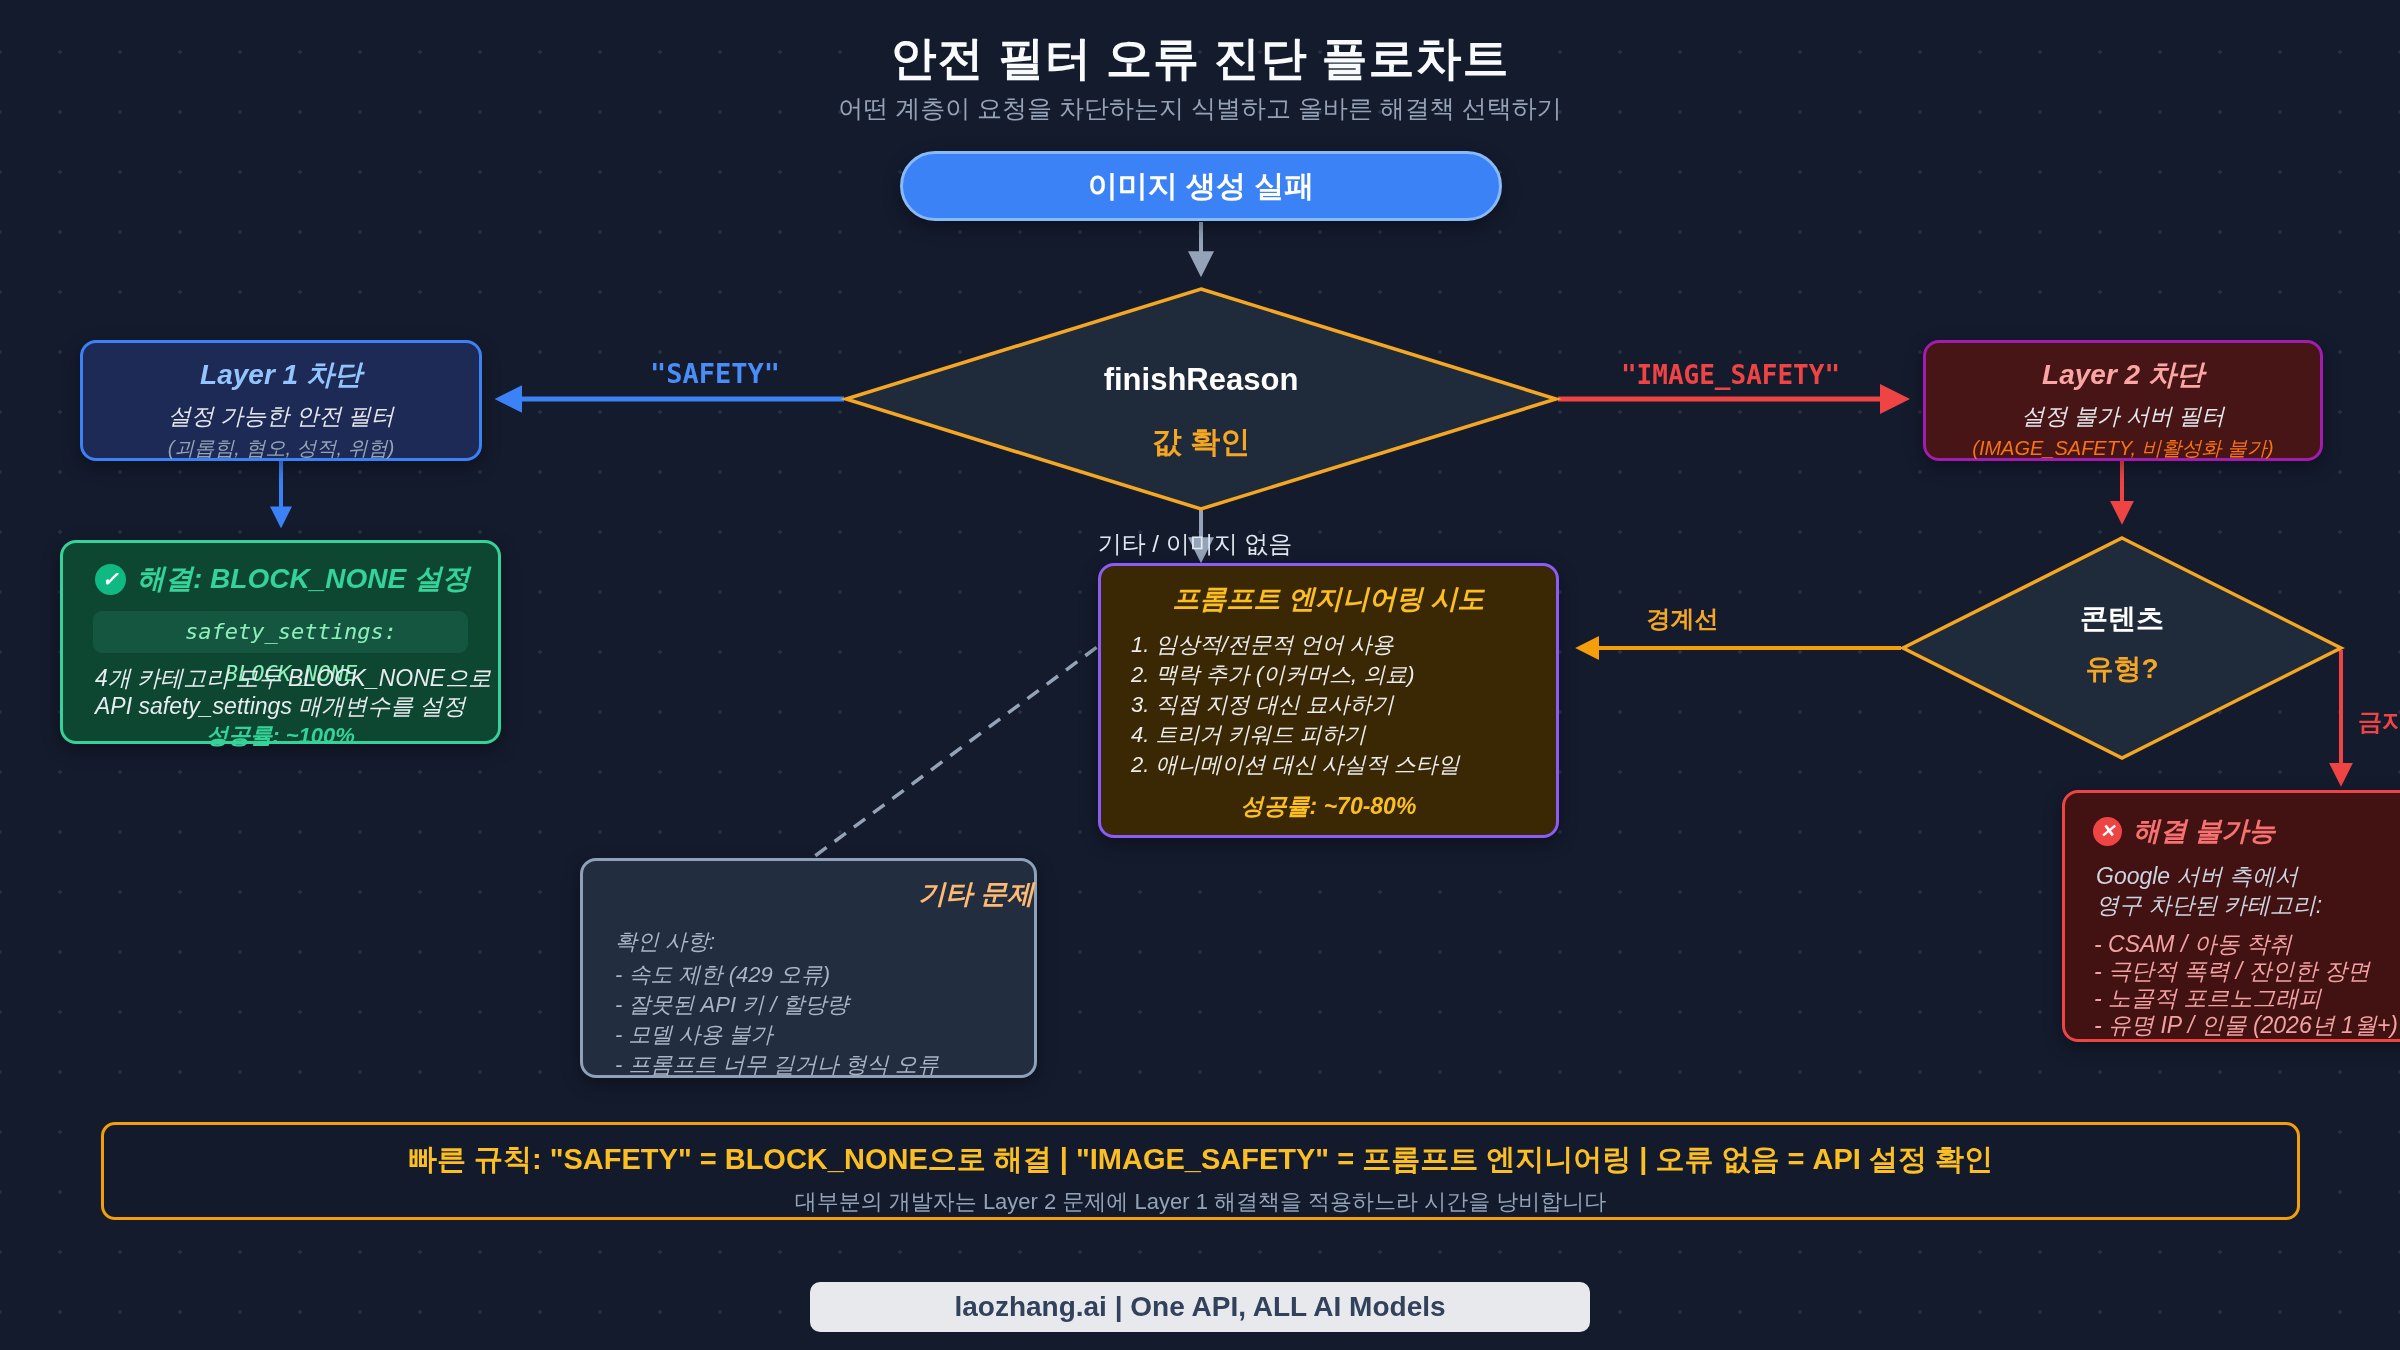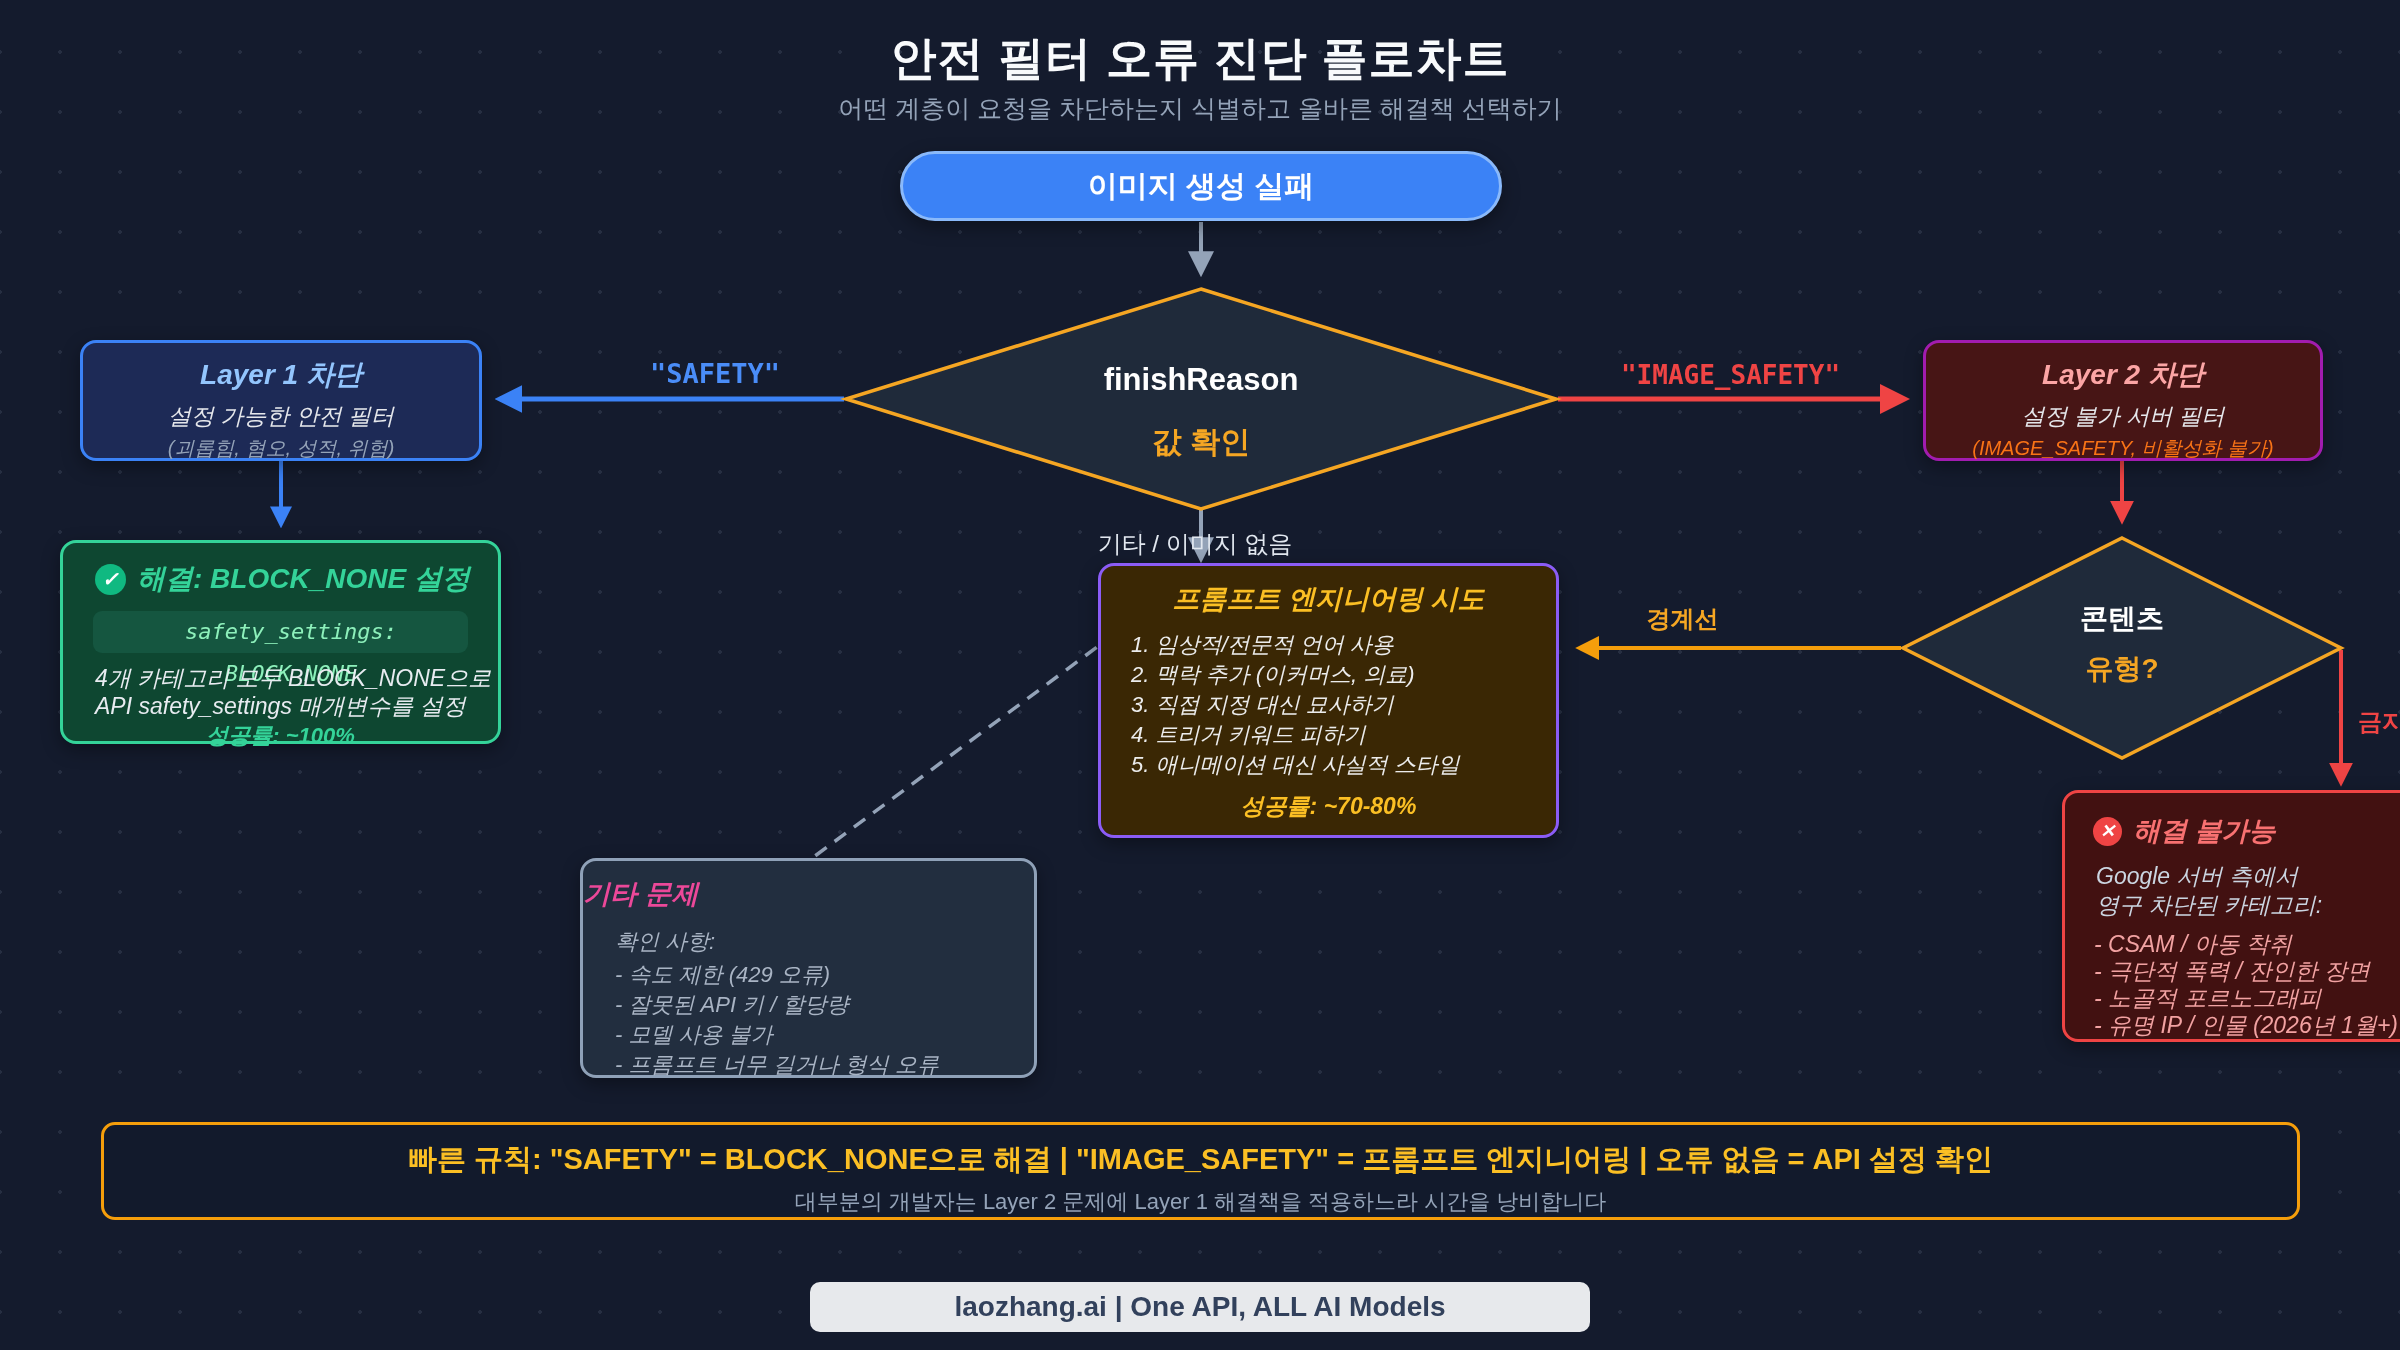--- a/index.html
+++ b/index.html
@@ -66,21 +66,21 @@
   #solution-box .body { margin: 11px 0 0 32px; font-size: 23px; color: #e8ecf1; line-height: 28px; text-align: left; }
   #solution-box .success { margin-top: 1px; font-size: 22px; font-weight: bold; color: #34d399; text-align: center; }
 
   #prompt-box { left: 1098px; top: 563px; width: 461px; height: 275px; background: #3a2704; border: 3px solid #8b5cf6; }
   #prompt-box .t { margin-top: 15px; font-size: 27px; font-weight: bold; color: #fbbf24; text-align: center; }
   #prompt-box ul { list-style: none; margin: 13px 0 0 30px; text-align: left; }
   #prompt-box li { font-size: 22px; color: #ececec; line-height: 30px; }
   #prompt-box .success { position: absolute; left: 0; bottom: 13px; width: 100%; font-size: 23px; font-weight: bold; color: #fbbf24; text-align: center; }
 
   #other-box { left: 580px; top: 858px; width: 457px; height: 220px; background: #222e3f; border: 3px solid #8fa1b8; }
-  #other-box .t { margin-top: 15px; font-size: 27px; font-weight: bold; color: #ec4899; text-align: left; }
+  #other-box .t { margin-top: 15px; font-size: 27px; font-weight: bold; color: #fdba74; text-align: right; }
   #other-box .intro { margin: 15px 0 0 32px; font-size: 22px; color: #a9b4c4; text-align: left; }
   #other-box ul { list-style: none; margin: 3px 0 0 32px; text-align: left; }
   #other-box li { font-size: 22px; color: #a9b4c4; line-height: 30px; }
 
   #unsolvable-box { left: 2062px; top: 790px; width: 368px; height: 252px; background: #421111; border: 3px solid #ef4444; }
   #unsolvable-box .title-row { display: flex; align-items: center; gap: 11px; margin: 20px 0 0 28px; }
   #unsolvable-box .badge-icon { background: #ef4444; width: 29px; height: 29px; font-size: 18px; }
   #unsolvable-box .t { font-size: 27px; font-weight: bold; color: #f87171; }
   #unsolvable-box .body { margin: 13px 0 0 31px; font-size: 23px; color: #cbd5e1; line-height: 29px; text-align: left; }
   #unsolvable-box ul { list-style: none; margin: 11px 0 0 29px; text-align: left; }
@@ -170,21 +170,21 @@
   <div class="success">성공률: ~100%</div>
 </div>
 
 <div class="abs box" id="prompt-box">
   <div class="t">프롬프트 엔지니어링 시도</div>
   <ul>
     <li>1. 임상적/전문적 언어 사용</li>
     <li>2. 맥락 추가 (이커머스, 의료)</li>
     <li>3. 직접 지정 대신 묘사하기</li>
     <li>4. 트리거 키워드 피하기</li>
-    <li>5. 애니메이션 대신 사실적 스타일</li>
+    <li>2. 애니메이션 대신 사실적 스타일</li>
   </ul>
   <div class="success">성공률: ~70-80%</div>
 </div>
 
 <div class="abs box" id="other-box">
   <div class="t">기타 문제</div>
   <div class="intro">확인 사항:</div>
   <ul>
     <li>- 속도 제한 (429 오류)</li>
     <li>- 잘못된 API 키 / 할당량</li>

